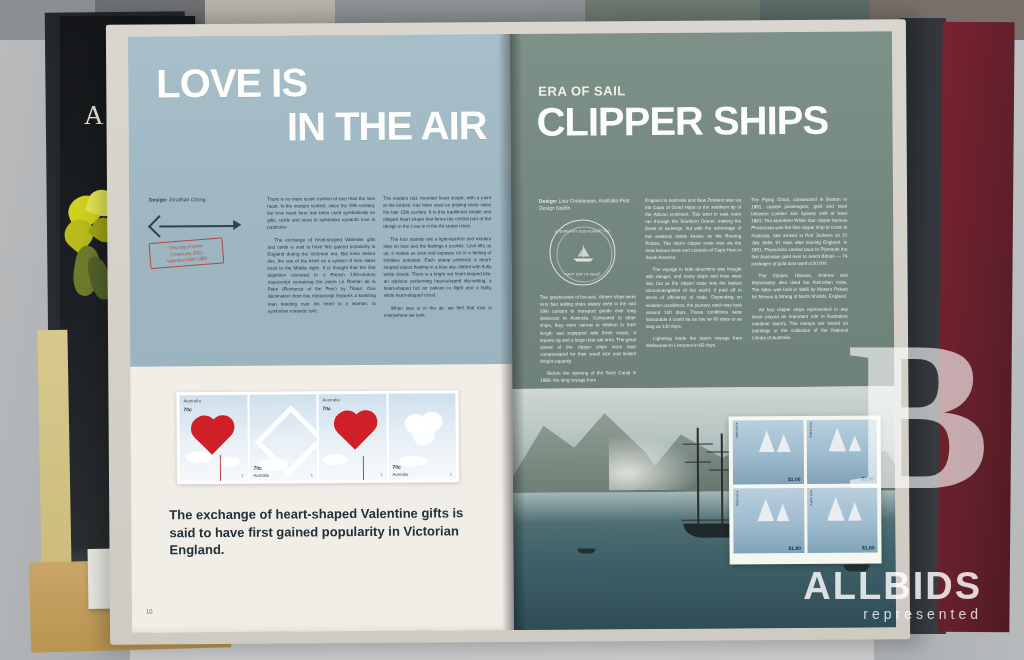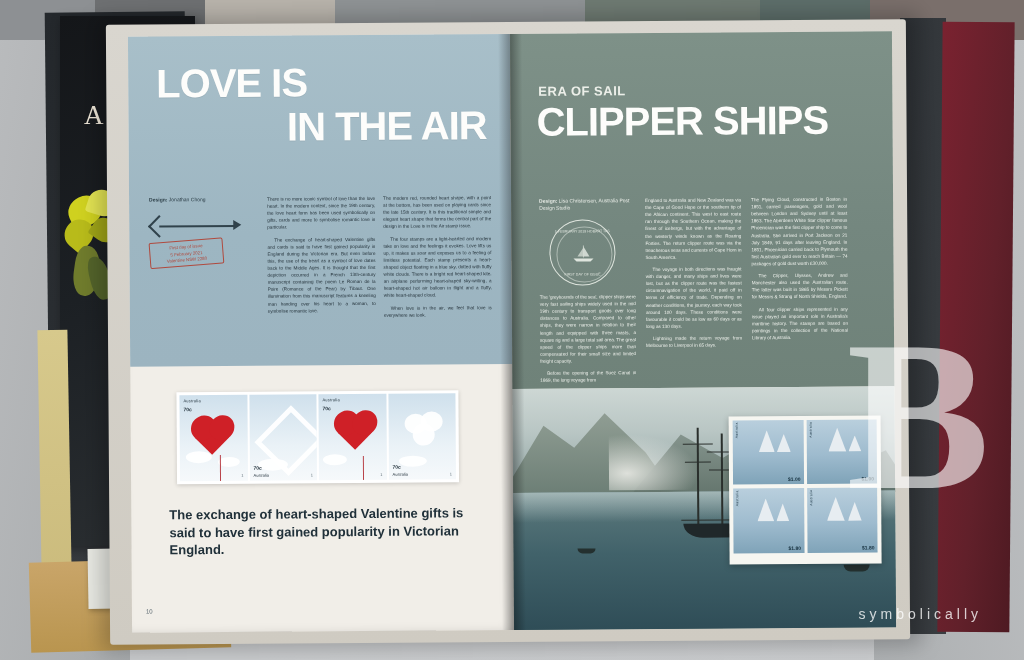--- a/index.html
+++ b/index.html
@@ -803,16 +803,17 @@
           <div class="price">$1.80</div>
         </div>
       </div>
     </div>
 
     <div class="gutter"></div>
   </div>
 
   <div class="wm-b">B</div>
   <div class="wm-allbids">
-    <div class="sub">symbolically</div>
+    <div class="main">ALLBIDS</div>
+    <div class="sub">represented</div>
   </div>
 
 </div>
 
 </body></html>

